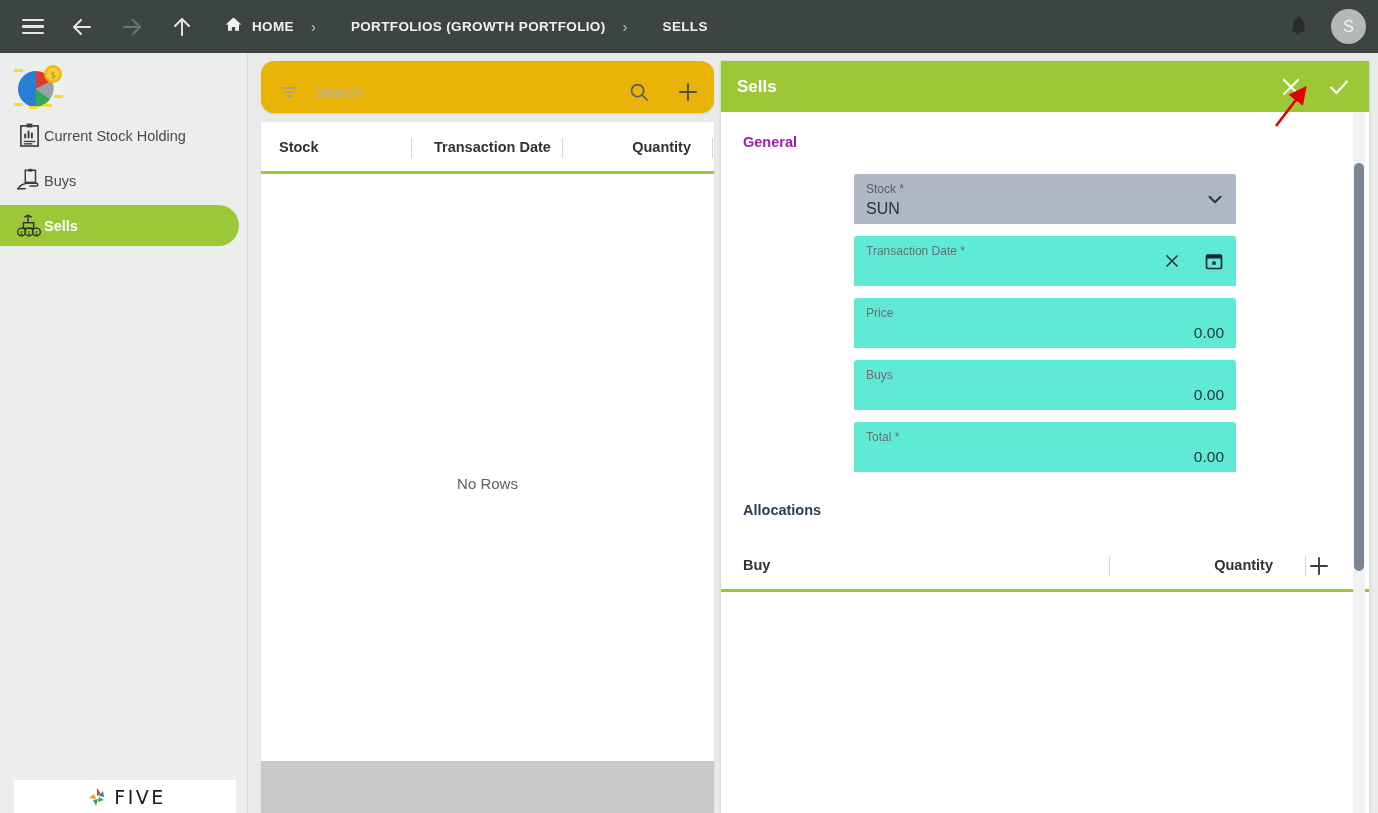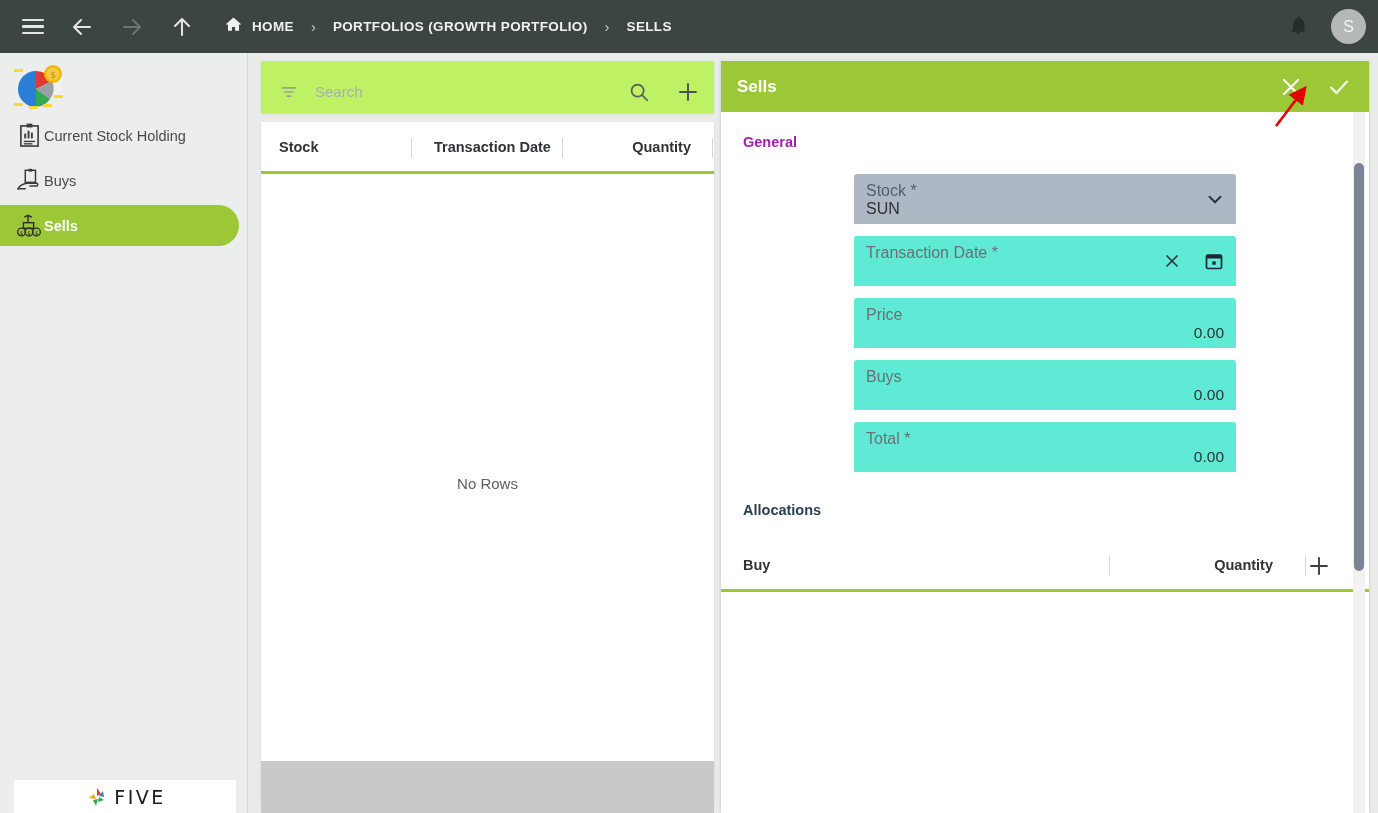--- a/index.html
+++ b/index.html
@@ -19,20 +19,21 @@
   .tb-icon { display: flex; align-items: center; justify-content: center; cursor: pointer; }
   .hamburger { width: 22px; height: 16px; margin-left: 22px; display: flex;
                flex-direction: column; justify-content: space-between; cursor: pointer; }
   .hamburger span { display: block; height: 2.4px; background: #e4e6e5; border-radius: 1px; }
   .nav-arrow { margin-left: 26px; }
   .nav-arrow svg { display: block; }
   .home-group { display: flex; align-items: center; margin-left: 30px; cursor: pointer; }
   .crumb-text {
     color: #f0f1f0; font-size: 13.5px; font-weight: bold; letter-spacing: .35px;
     white-space: nowrap;
+    margin-left: 18px;
   }
   .home-group .crumb-text { margin-left: 9px; }
   .crumb-sep { color: #c7cbc9; font-size: 15px; margin: 0 17px; }
   .crumb-link { cursor: pointer; }
   .topbar-right {
     position: absolute; right: 0; top: 0; height: 53px; display: flex; align-items: center;
   }
   .bell { margin-right: 22px; cursor: pointer; }
   .avatar {
     width: 35px; height: 35px; border-radius: 50%; background: #b4b8b6;
@@ -58,22 +59,22 @@
   .five-logo-box {
     position: absolute; left: 14px; bottom: 0; width: 222px; height: 33px;
     background: #ffffff; display: flex; align-items: center; justify-content: center;
   }
   .five-word { font-size: 19px; letter-spacing: 2.5px; color: #1b1b1b;
                font-family: "DejaVu Sans", sans-serif; margin-left: 4px; }
 
   
   .listpanel { position: absolute; left: 261px; top: 61px; width: 453px; height: 752px; }
   .searchbar {
-    height: 52px; background: #bef264; display: flex; align-items: center;
-    padding: 9px 14px 0 18px; box-shadow: 0 1px 2px rgba(0,0,0,.10);
+    height: 52px; background: #eab308; display: flex; align-items: center;
+    padding: 9px 14px 0 18px; box-shadow: 0 1px 2px rgba(0,0,0,.10); border-radius: 13px;
   }
   .search-input {
     flex: 1; border: none; outline: none; font-size: 15px; color: #45484a;
     margin-left: 16px; background: transparent; font-family: "Liberation Sans", sans-serif;
   }
   .search-input::placeholder { color: #a9aeb1; }
   .sb-btn { cursor: pointer; display:flex; align-items:center; justify-content:center; }
   .sb-btn + .sb-btn { margin-left: 26px; }
 
   .grid-card {
@@ -118,21 +119,21 @@
   .section-title {
     font-size: 14.5px; font-weight: bold; color: #a21caf; padding: 22px 0 0 22px;
   }
   .fields { padding: 24px 0 0 0; }
   .field {
     position: relative; width: 382px; margin: 0 auto 12px auto; height: 50px;
     border-radius: 3px 3px 0 0; background: #5eead4; cursor: text;
   }
   .field.sel { background: #aeb7c4; }
   .field-label {
-    position: absolute; left: 12px; top: 8px; font-size: 16px; color: #6b7074;
+    position: absolute; left: 12px; top: 8px; font-size: 12px; color: #6b7074;
   }
   .field.sel .field-label { color: #55606e; }
   .field-value {
     position: absolute; right: 12px; bottom: 6px; font-size: 15.5px; color: #2e3336;
   }
   .field-value.left { left: 12px; right: auto; font-size: 16px; }
   .field-icon { position: absolute; cursor: pointer; }
 
   .alloc-title { font-size: 14.5px; font-weight: bold; color: #2b3f55; padding: 18px 0 0 22px; }
   .alloc-head {

